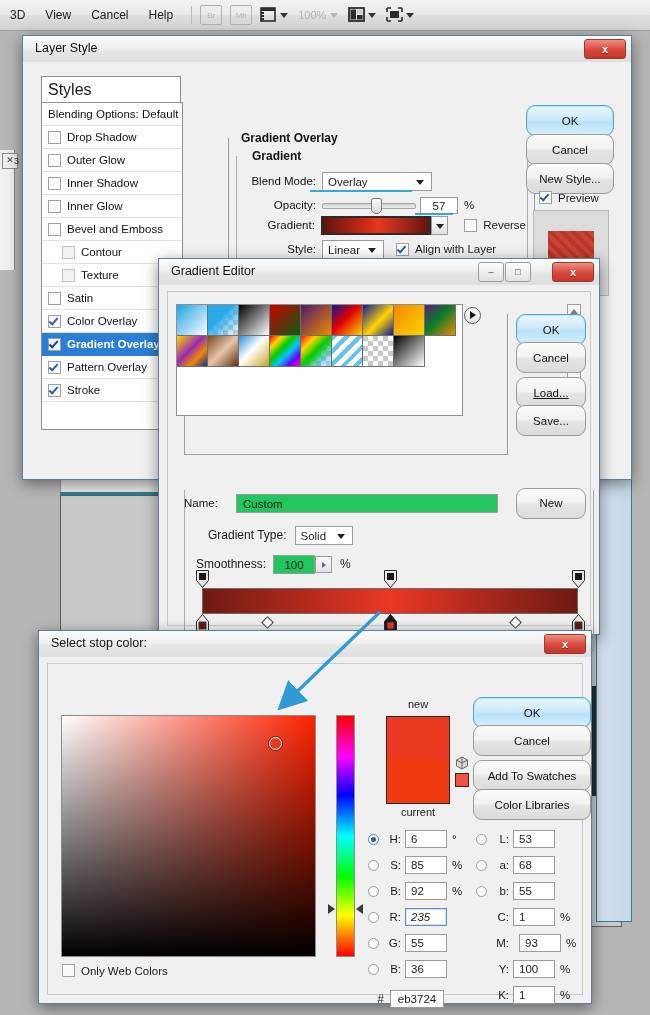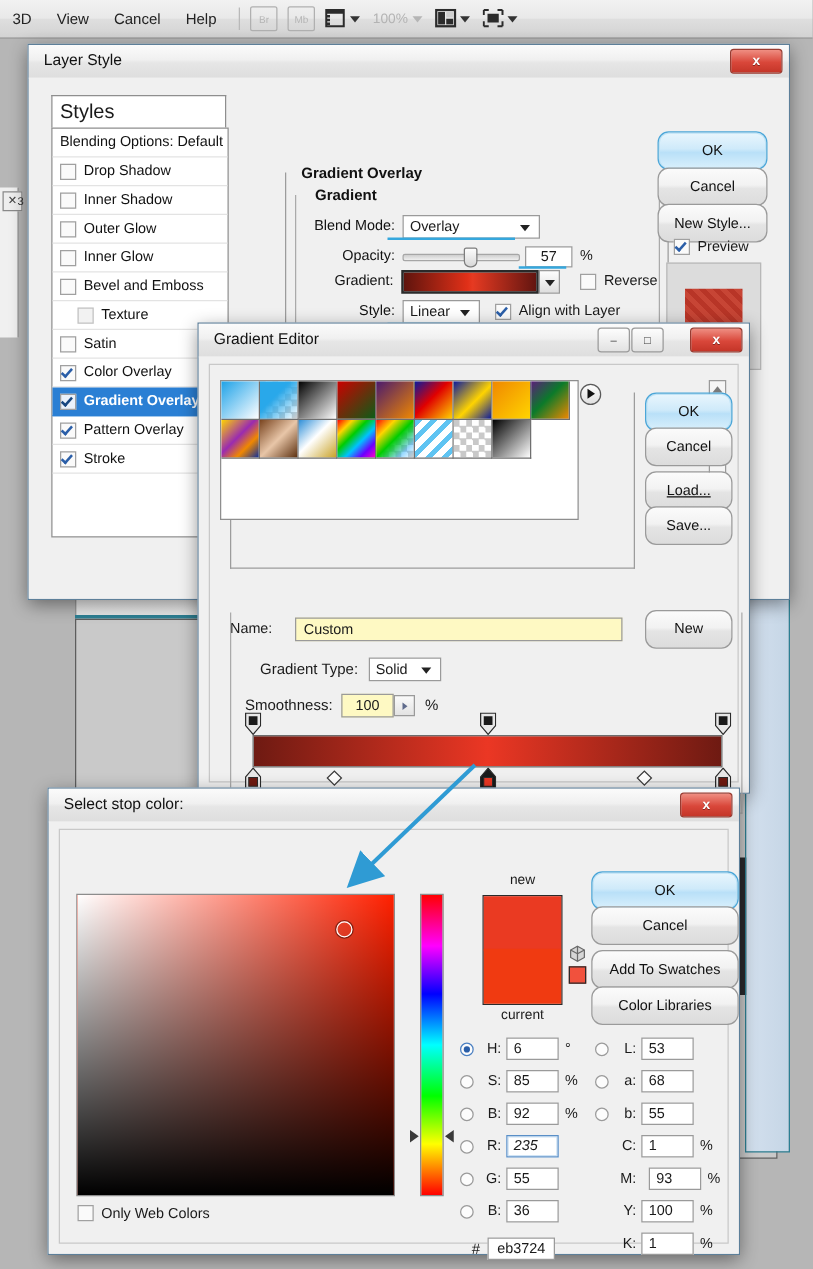--- a/index.html
+++ b/index.html
@@ -123,21 +123,21 @@
   #presets-grid{position:absolute;left:8px;top:12px;width:285px;height:110px;
        border:1px solid #8e8e8e;background:#fff;overflow:hidden;}
   .pcell{width:31px;height:31px;float:left;border-right:1px solid #6f6f6f;border-bottom:1px solid #6f6f6f;box-sizing:border-box;}
   #presets-scroll{position:absolute;right:9px;top:12px;width:14px;height:110px;
        background:#f5f5f5;border:1px solid #9a9a9a;box-sizing:border-box;}
   .scr-arrow{position:absolute;left:2px;width:0;height:0;border-left:4px solid transparent;border-right:4px solid transparent;}
   .preset-menu{position:absolute;width:15px;height:15px;border-radius:50%;border:1px solid #5a5a5a;
        background:linear-gradient(to bottom,#fdfdfd,#e0e0e0);}
   .preset-menu:after{content:"";position:absolute;left:5px;top:3px;width:0;height:0;
        border-top:4px solid transparent;border-bottom:4px solid transparent;border-left:6px solid #111;}
-  .textbox{height:19px;border:1px solid #9a9a9a;background:#fef9c3;font-size:11.5px;
+  .textbox{height:19px;border:1px solid #9a9a9a;background:#22c55e;font-size:11.5px;
        line-height:18px;padding-left:6px;box-sizing:border-box;}
   #gtype-box{position:absolute;left:16px;top:198px;width:408px;height:160px;border:1px solid #aaa;border-top:none;}
   #gradbar{position:absolute;left:34px;top:296px;width:376px;height:26px;border:1px solid #6d6d6d;box-sizing:border-box;}
   .stop-top{position:absolute;width:13px;height:18px;}
   .stop-bot{position:absolute;width:13px;height:18px;}
   .midpt{position:absolute;width:7px;height:7px;background:#fff;border:1px solid #3a3a3a;transform:rotate(45deg);}
   .spinner{width:17px;height:17px;border:1px solid #9a9a9a;background:linear-gradient(to bottom,#fafafa,#e3e3e3);
        position:relative;box-sizing:border-box;}
   .spinner:after{content:"";position:absolute;left:6px;top:5px;width:0;height:0;
        border-top:3px solid transparent;border-bottom:3px solid transparent;border-left:4px solid #5f6b8c;}
@@ -241,33 +241,37 @@
     <div id="styles-list" style="top:40px;height:326px;">
         <div class="style-row">
           <span>Blending Options: Default</span>
         </div>
         <div class="style-row">
           <span class="cb"></span>
           <span>Drop Shadow</span>
         </div>
         <div class="style-row">
           <span class="cb"></span>
+          <span>Outer Glow</span>
+        </div>
+        <div class="style-row">
+          <span class="cb"></span>
           <span>Inner Shadow</span>
-        </div>
-        <div class="style-row">
-          <span class="cb"></span>
-          <span>Outer Glow</span>
         </div>
         <div class="style-row">
           <span class="cb"></span>
           <span>Inner Glow</span>
         </div>
         <div class="style-row">
           <span class="cb"></span>
           <span>Bevel and Emboss</span>
+        </div>
+        <div class="style-row indent">
+          <span class="cb dim"></span>
+          <span>Contour</span>
         </div>
         <div class="style-row indent">
           <span class="cb dim"></span>
           <span>Texture</span>
         </div>
         <div class="style-row">
           <span class="cb"></span>
           <span>Satin</span>
         </div>
         <div class="style-row">

